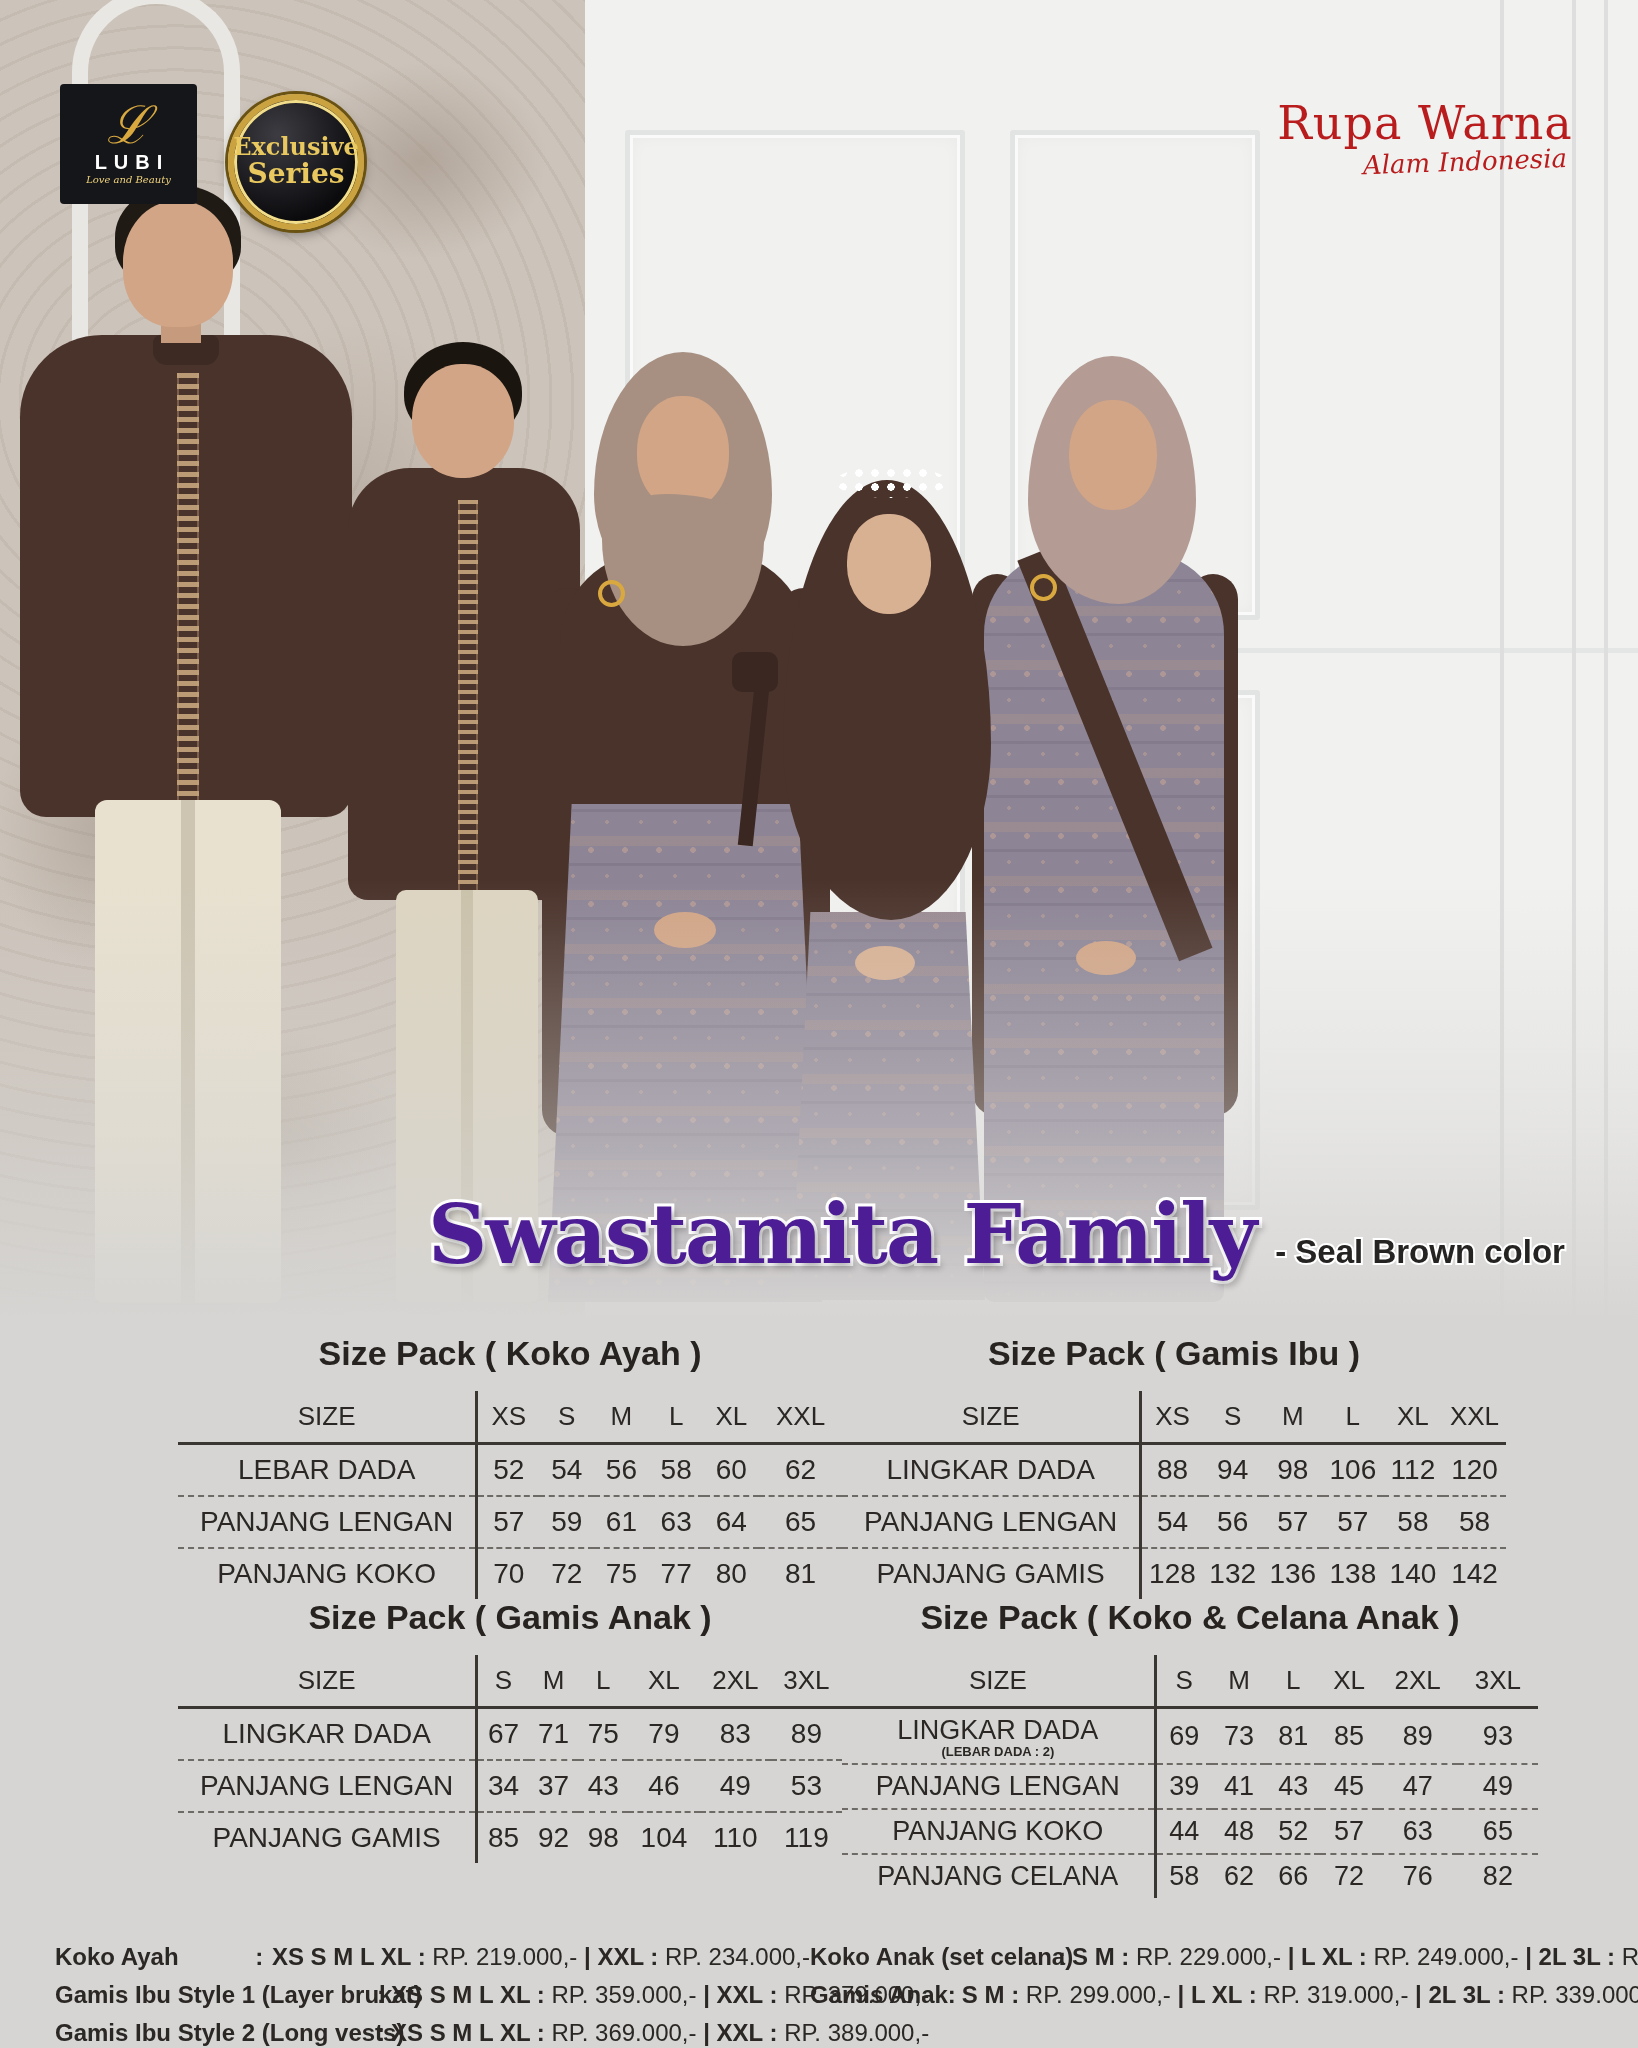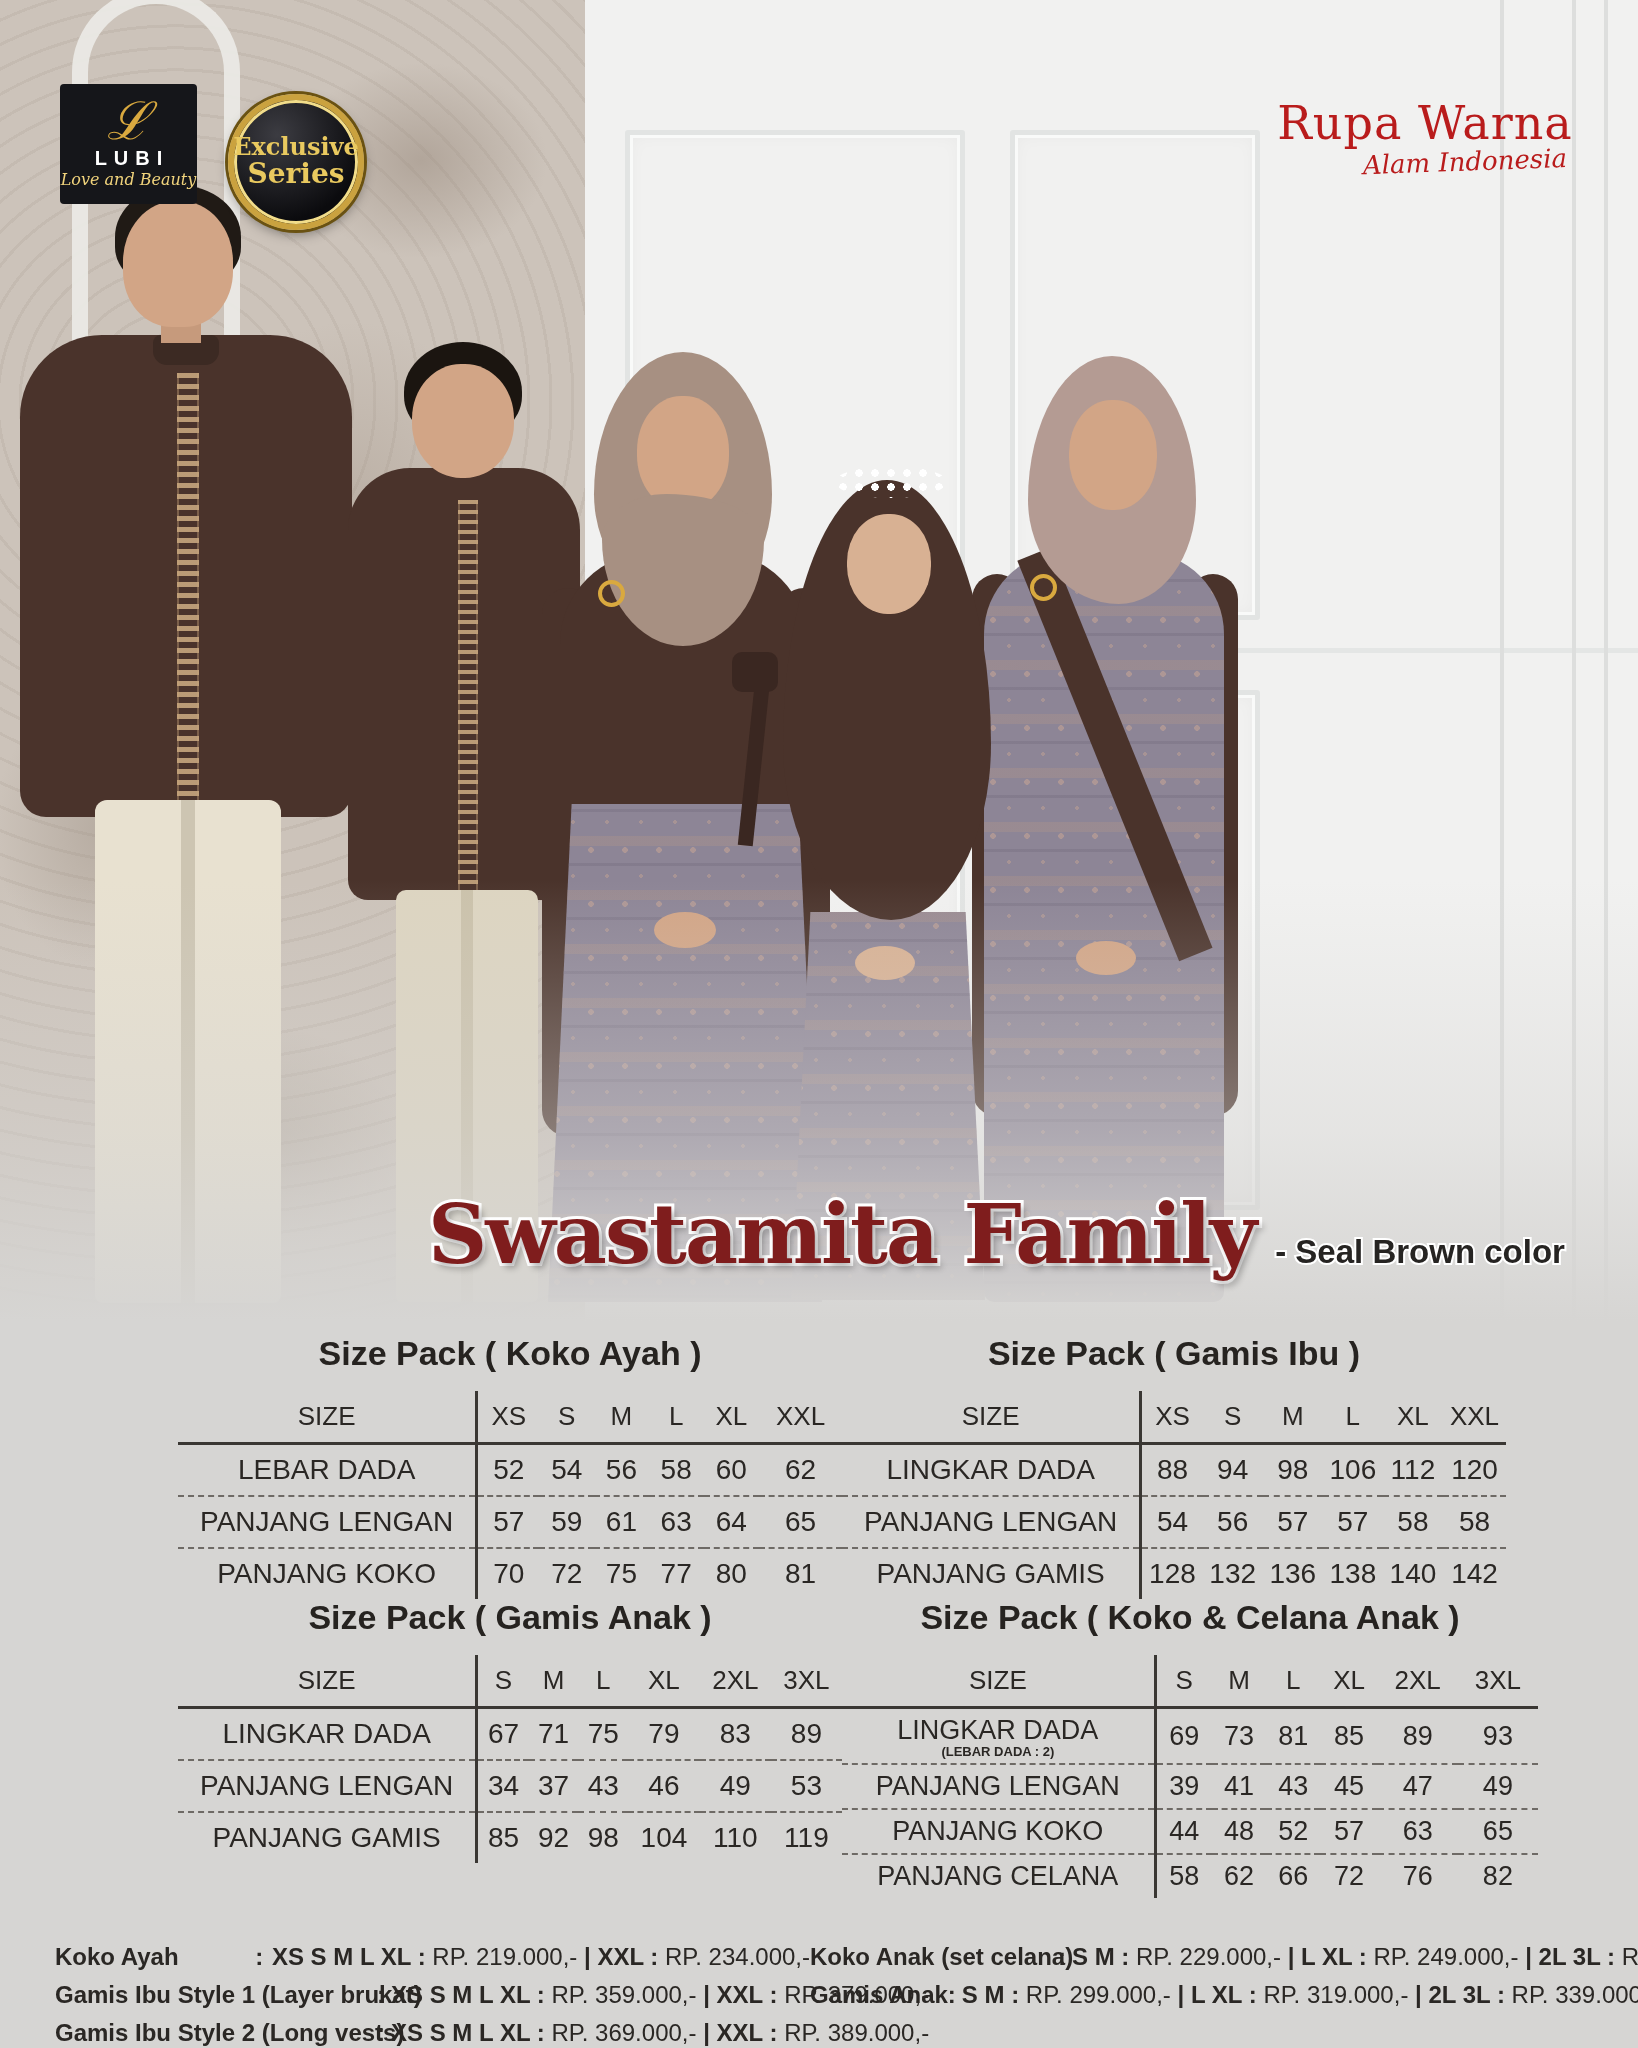--- a/index.html
+++ b/index.html
@@ -104,37 +104,37 @@
   .woman2 .hands{left:104px;top:585px;width:60px;height:34px;background:var(--skin);border-radius:50%;}
 
   .photo-fade{position:absolute;left:0;top:880px;width:100%;height:460px;z-index:20;
     background:linear-gradient(180deg, rgba(214,213,211,0) 0%, rgba(214,213,211,.45) 55%, #d6d5d3 96%);}
 
   
   .lubi{position:absolute;left:60px;top:84px;width:137px;height:120px;z-index:30;background:#15161a;
     border-radius:4px;display:flex;flex-direction:column;align-items:center;justify-content:center;}
   .lubi-mono{font-family:"DejaVu Serif",serif;font-style:italic;font-size:52px;line-height:.85;color:var(--gold);}
   .lubi-name{font-weight:bold;font-size:20px;letter-spacing:7px;padding-left:7px;color:#fff;margin-top:3px;}
-  .lubi-tag{font-family:"DejaVu Serif",serif;font-style:italic;font-size:16px;color:var(--gold-light);}
+  .lubi-tag{font-family:"DejaVu Serif",serif;font-style:italic;font-size:10px;color:var(--gold-light);}
   .badge{position:absolute;left:228px;top:94px;width:136px;height:136px;z-index:30;border-radius:50%;
     background:radial-gradient(circle at 35% 28%, #3c3c42, #0b0b0e 72%);
     border:6px solid #caa23f;box-shadow:0 0 0 3px #6a5212, inset 0 0 0 3px #f2dd8a, 0 5px 12px rgba(0,0,0,.35);
     display:flex;flex-direction:column;align-items:center;justify-content:center;
     color:#e9c95f;font-family:"DejaVu Serif",serif;font-weight:bold;text-align:center;}
   .badge-l1{font-size:24px;line-height:1;} .badge-l2{font-size:28px;line-height:1.05;}
   .rupawarna{position:absolute;left:1245px;top:100px;width:360px;z-index:30;text-align:center;color:#b91c1c;}
   .rw-title{font-family:"DejaVu Serif",serif;font-size:46px;letter-spacing:1px;line-height:1;}
   .rw-sub{font-family:"DejaVu Serif",serif;font-style:italic;font-size:26px;margin-top:2px;
     text-align:right;padding-right:38px;transform:rotate(-2deg);}
 
   
   .main-title{position:absolute;left:428px;top:1186px;z-index:40;display:flex;align-items:baseline;
     gap:20px;white-space:nowrap;margin:0;}
   .title-main{font-family:"DejaVu Serif",serif;font-weight:bold;font-size:82px;letter-spacing:-2px;
-    color:#7f1d1d;-webkit-text-stroke:6px #fff;paint-order:stroke;
+    color:#4c1d95;-webkit-text-stroke:6px #fff;paint-order:stroke;
     text-shadow:4px 5px 6px rgba(0,0,0,.28);}
   .title-note{font-weight:bold;font-size:33px;color:#262422;-webkit-text-stroke:4px #fff;paint-order:stroke;margin-top:36px;}
 
   
   .size-sec{position:absolute;z-index:40;}
   .sec1{left:178px;top:1334px;width:664px;} .sec2{left:842px;top:1334px;width:664px;}
   .sec3{left:178px;top:1598px;width:664px;} .sec4{left:842px;top:1598px;width:696px;}
   .size-sec h2{margin:0;text-align:center;font-size:34px;font-weight:bold;color:#262320;}
   .tbl{margin-top:18px;}
   .tbl table{width:100%;border-collapse:collapse;color:#2a2724;}

